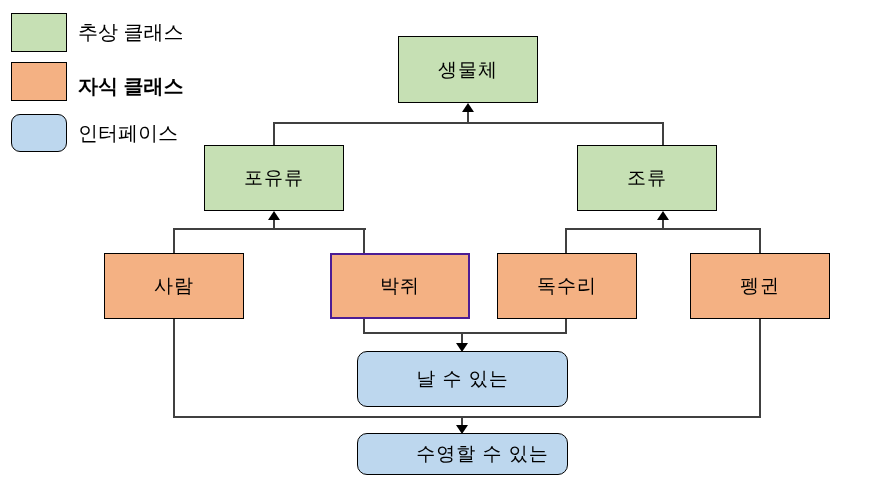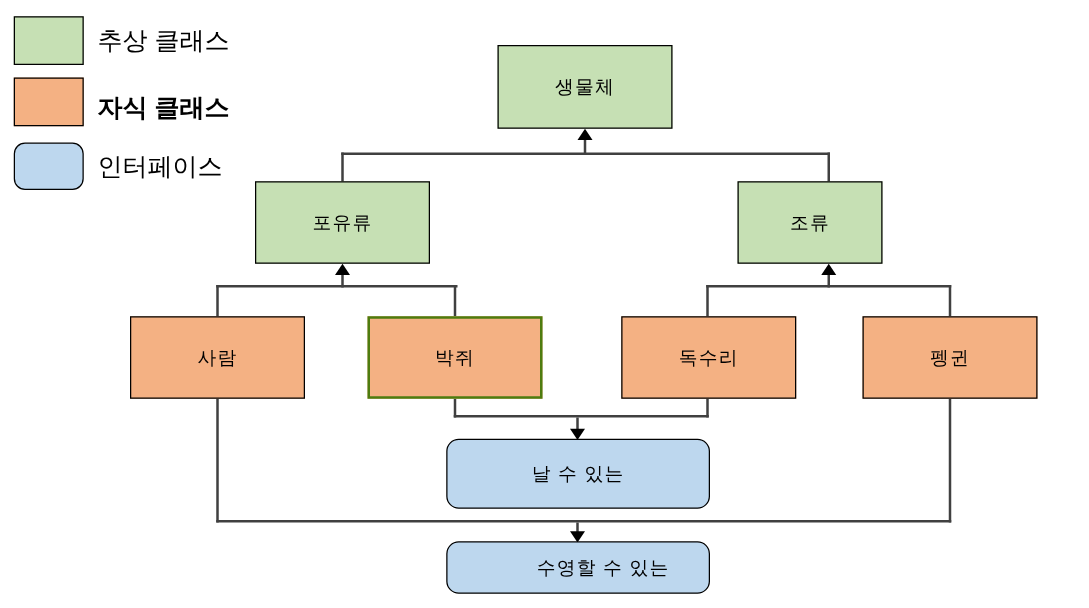--- a/index.html
+++ b/index.html
@@ -3,27 +3,27 @@
 <meta charset="utf-8">
 <style>
   html,body { margin:0; padding:0; background:#ffffff; }
   .canvas {
     position:relative; width:871px; height:486px; background:#ffffff;
     font-family:"Liberation Sans","DejaVu Sans",sans-serif; color:#000;
     overflow:hidden;
   }
   .node {
     position:absolute; display:flex; align-items:center; justify-content:center;
-    border:1px solid #000; box-sizing:border-box; font-size:15px; color:#000;
+    border:1px solid #000; box-sizing:border-box; font-size:19px; color:#000;
     text-align:center; letter-spacing:1px;
   }
   .abstract  { background:#C6E0B4; }
   .child     { background:#F4B183; }
   .interface { background:#BDD7EE; border-radius:10px; }
-  .highlight { border:2px solid #4d7c0f; }
+  .highlight { border:2px solid #4c1d95;margin-left:36px; }
 
   .line { position:absolute; background:#404040; }
 
   .arrow-up, .arrow-down { position:absolute; width:0; height:0; }
   .arrow-up   { border-left:6px solid transparent; border-right:6px solid transparent; border-bottom:9px solid #000; }
   .arrow-down { border-left:6px solid transparent; border-right:6px solid transparent; border-top:9px solid #000; }
 
   .legend-swatch { position:absolute; border:1px solid #000; box-sizing:border-box; }
   .legend-label  { position:absolute; font-size:20px; color:#000; display:flex; align-items:center; }
 </style>
@@ -70,21 +70,21 @@
   <div class="line" style="left:173px; top:319px; width:2px; height:99px;"></div>
   <div class="line" style="left:759px; top:319px; width:2px; height:99px;"></div>
   <div class="line" style="left:173px; top:416px; width:588px; height:2px;"></div>
   <div class="line" style="left:461px; top:418px; width:2px; height:10px;"></div>
   <div class="arrow-down" style="left:456px; top:425px;"></div>
 
   <div class="node abstract" style="left:398px; top:36px; width:140px; height:67px;">생물체</div>
 
   <div class="node abstract" style="left:204px; top:145px; width:140px; height:66px;">포유류</div>
 
-  <div class="node abstract" style="left:590px; top:145px; width:116px; height:66px;">조류</div>
+  <div class="node abstract" style="left:577px; top:145px; width:140px; height:66px;">조류</div>
 
   <div class="node child" style="left:104px; top:253px; width:140px; height:66px;">사람</div>
 
   <div class="node child highlight" style="left:294px; top:253px; width:140px; height:66px;">박쥐</div>
 
   <div class="node child" style="left:497px; top:253px; width:140px; height:66px;">독수리</div>
 
   <div class="node child" style="left:690px; top:253px; width:140px; height:66px;">펭귄</div>
 
   <div class="node interface" style="left:357px; top:351px; width:211px; height:56px;">날 수 있는</div>

